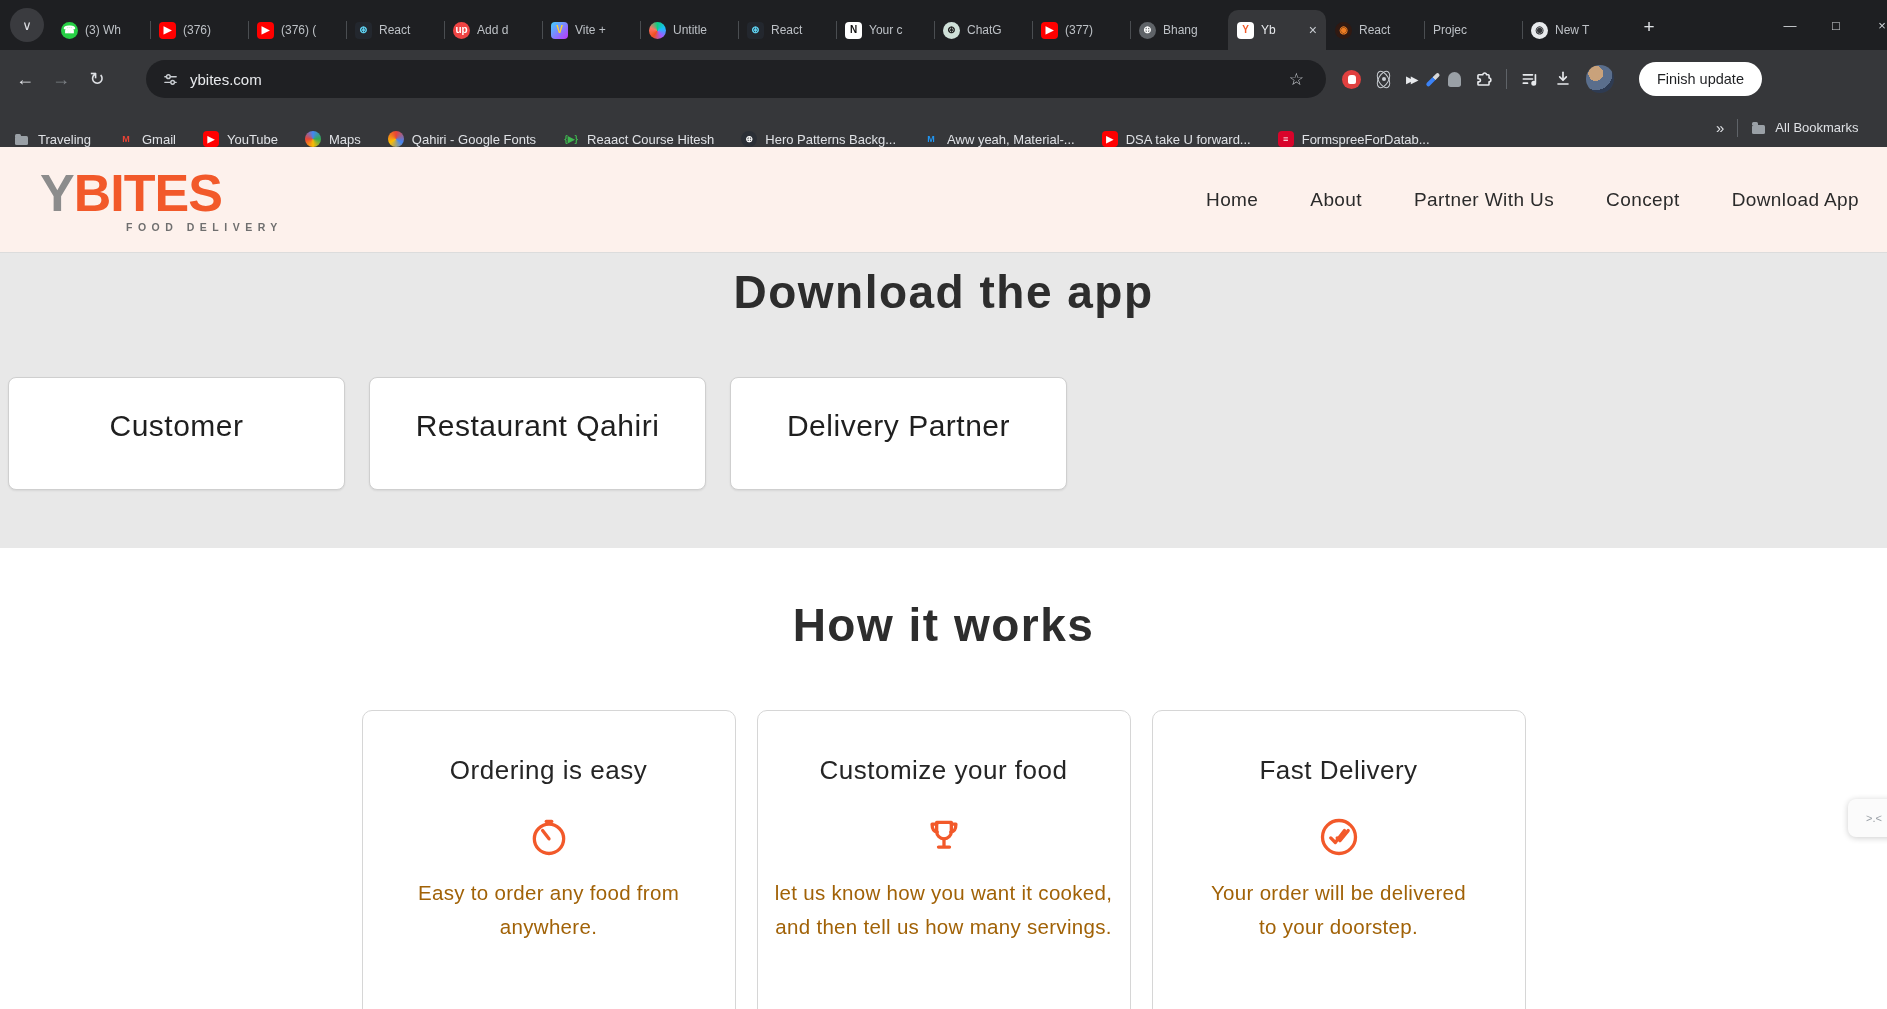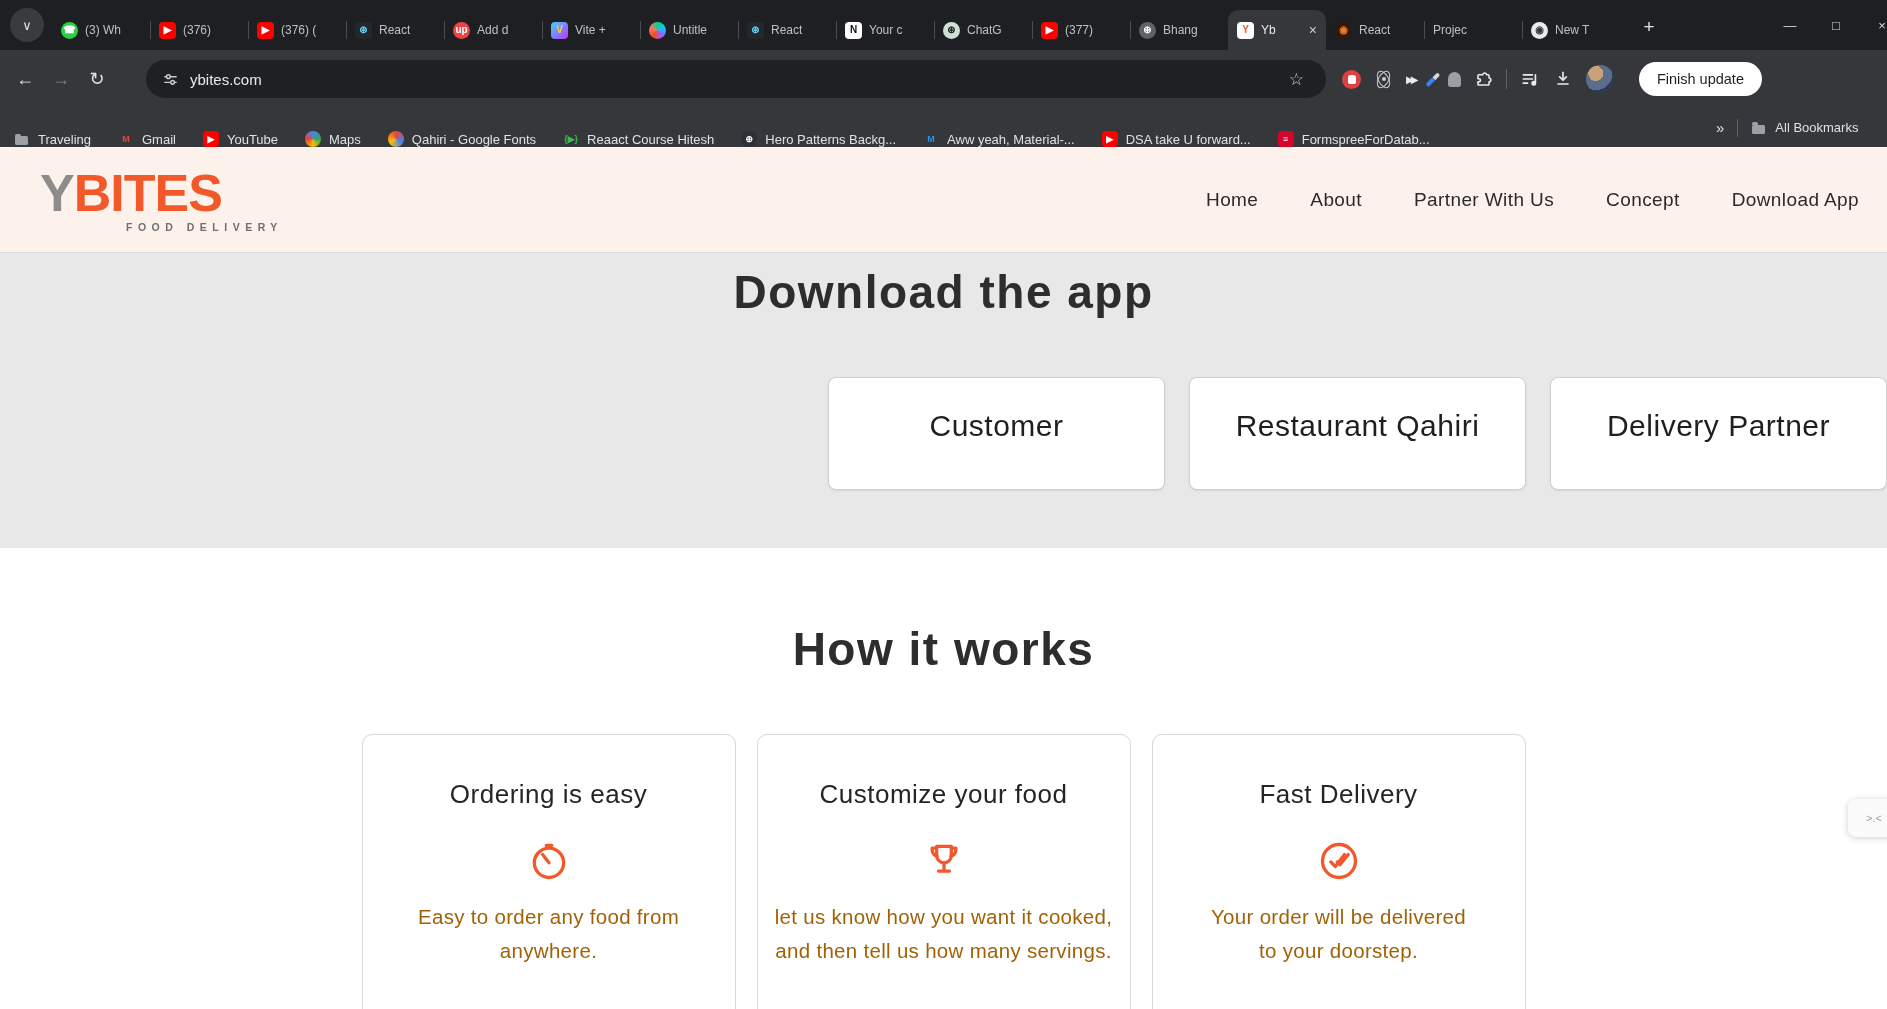--- a/index.html
+++ b/index.html
@@ -78,27 +78,27 @@
   .logo{cursor:pointer;}
   .logo-word{font-size:52px;font-weight:900;letter-spacing:-1px;line-height:1;}
   .logo-y{color:#8c8c8c;} .logo-bites{color:#f2592a;}
   .logo-tag{font-size:10.5px;letter-spacing:5.5px;color:#6f6f6f;margin:2px 0 0 86px;font-weight:700;}
   .site-nav{display:flex;gap:52px;align-items:center;}
   .nav-link{font-size:19px;color:#2b2b2b;letter-spacing:.4px;cursor:pointer;text-decoration:none;}
 
   .dl-section{height:296px;background:#e8e8e8;text-align:center;border-top:1px solid rgba(0,0,0,.05);box-sizing:border-box;}
   .dl-section h2, .how-section h2{font-size:46px;font-weight:800;letter-spacing:1.5px;color:#2d2d2d;margin:0;}
   .dl-section h2{padding-top:12px;line-height:54px;}
-  .dl-cards{display:flex;justify-content:flex-end;gap:24px;margin-top:58px;}
+  .dl-cards{display:flex;justify-content:flex-start;gap:24px;margin-top:58px;padding-left:8px;}
   .dl-card{width:337px;height:113px;box-sizing:border-box;background:#fff;border:1px solid #cfcfcf;border-radius:8px;
            box-shadow:0 1px 2px rgba(0,0,0,.08);display:flex;align-items:center;justify-content:center;
            padding-bottom:16px;font-size:30px;font-weight:500;color:#1f1f1f;letter-spacing:.5px;cursor:pointer;}
 
   .how-section{text-align:center;background:#fff;}
-  .how-section h2{padding-top:73px;line-height:56px;}
+  .how-section h2{padding-top:49px;line-height:56px;}
   .how-cards{display:flex;justify-content:center;gap:21px;margin-top:57px;}
   .how-card{width:374px;height:360px;box-sizing:border-box;background:#fff;border:1px solid #d6d6d6;border-radius:10px;}
   .how-title{font-size:26px;font-weight:500;color:#252525;letter-spacing:.5px;margin-top:44px;}
   .how-icon{margin-top:28px;height:46px;display:flex;justify-content:center;}
   .how-text{margin-top:16px;font-size:20.5px;line-height:34px;color:#a16207;letter-spacing:.3px;}
 
   .float-widget{position:absolute;left:1848px;top:799px;width:52px;height:38px;background:#fbfbfb;border-radius:8px;
                 box-shadow:0 1px 6px rgba(0,0,0,.2);color:#9aa0a6;font-size:11px;display:flex;align-items:center;
                 justify-content:center;cursor:pointer;}
 </style>

